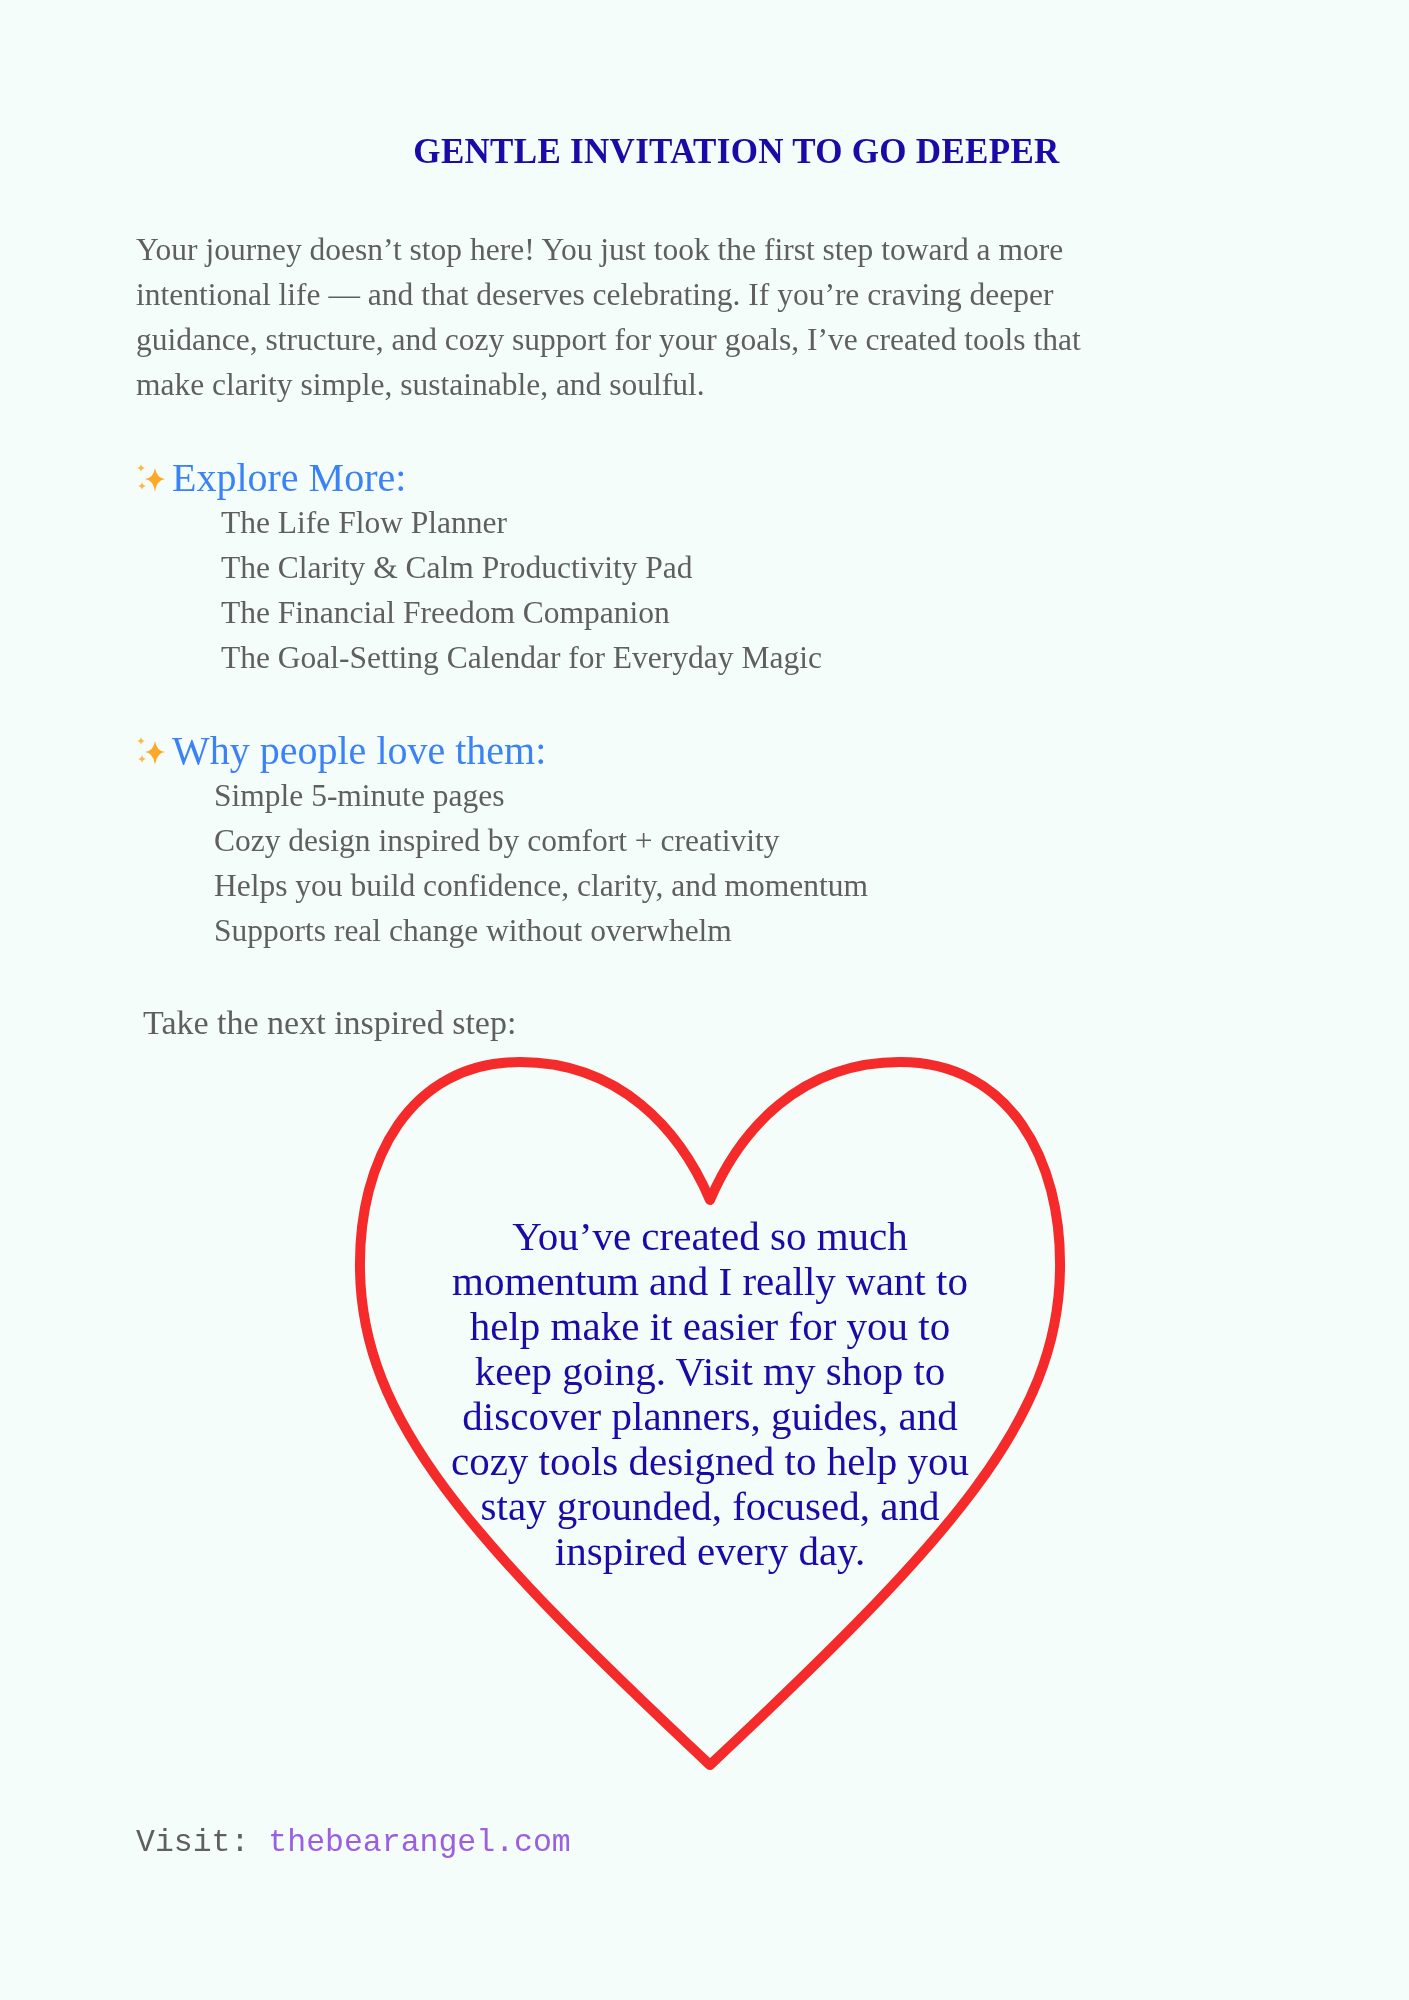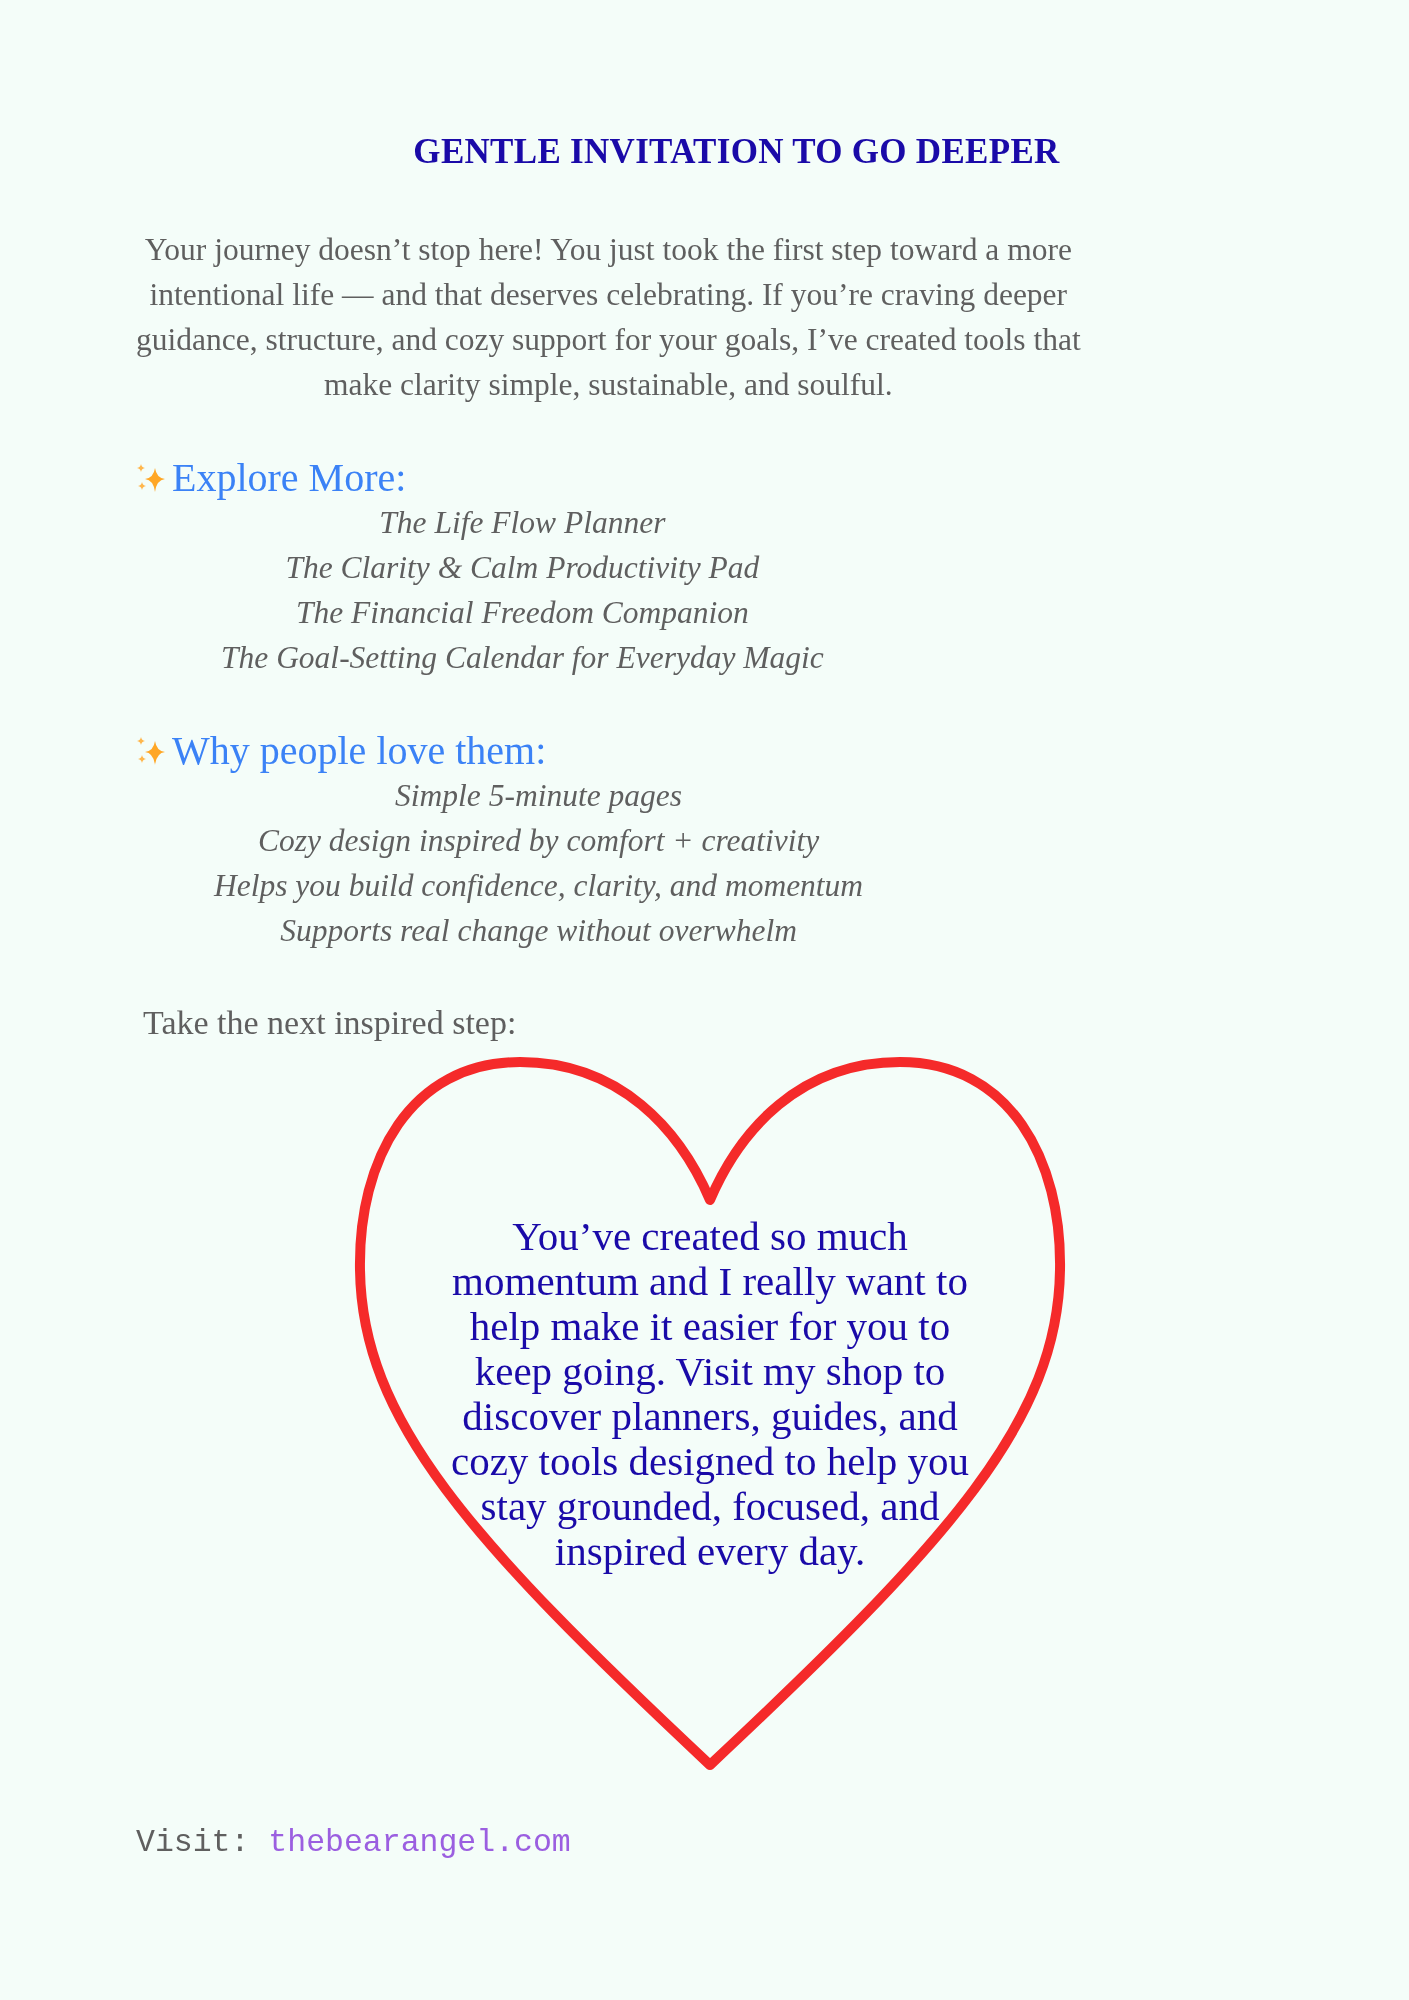--- a/index.html
+++ b/index.html
@@ -12,26 +12,26 @@
     position:absolute; left:0; top:132px; width:1409px; text-align:center;
     font-family:"Liberation Serif", serif; font-weight:bold;
     font-size:35px; color:#1a0aa8; letter-spacing:0.3px;padding-left:32px;
   }
   .body-text {
     position:absolute; color:#5f5f5f;
     font-family:"Liberation Serif", serif; font-size:31.5px; line-height:45px;
     white-space:nowrap;
   }
   .intro { left:136px; top:227px; }
-  .line { display:block;text-align:center; }
+  .line { display:block; }
   .section-head { position:absolute; left:134px; color:#3b82f6;
     font-family:"Liberation Serif", serif; font-size:40px; line-height:45px; white-space:nowrap; }
   .sparkle { display:inline-block; width:34px; height:34px; vertical-align:-5px; margin-right:4px; }
   .list { position:absolute; color:#5f5f5f; font-family:"Liberation Serif", serif;
-    font-size:31.5px; line-height:45px; white-space:nowrap;font-style:italic; }
+    font-size:31.5px; line-height:45px; white-space:nowrap; }
   .list-explore { left:221px; top:500px; }
   .list-why { left:214px; top:773px; }
   .next-step { position:absolute; left:143px; top:1000px; color:#5f5f5f;
     font-family:"Liberation Serif", serif; font-size:34px; line-height:45px; }
   .heart { position:absolute; left:0; top:0; width:1409px; height:2000px; pointer-events:none; }
   .heart-text {
     position:absolute; left:430px; top:1214px; width:560px; text-align:center;
     color:#1a0aa8; font-family:"Liberation Serif", serif; font-size:41px; line-height:45px;
   }
   .visit { position:absolute; left:136px; top:1820px; font-family:Liberation Mono, monospace;

